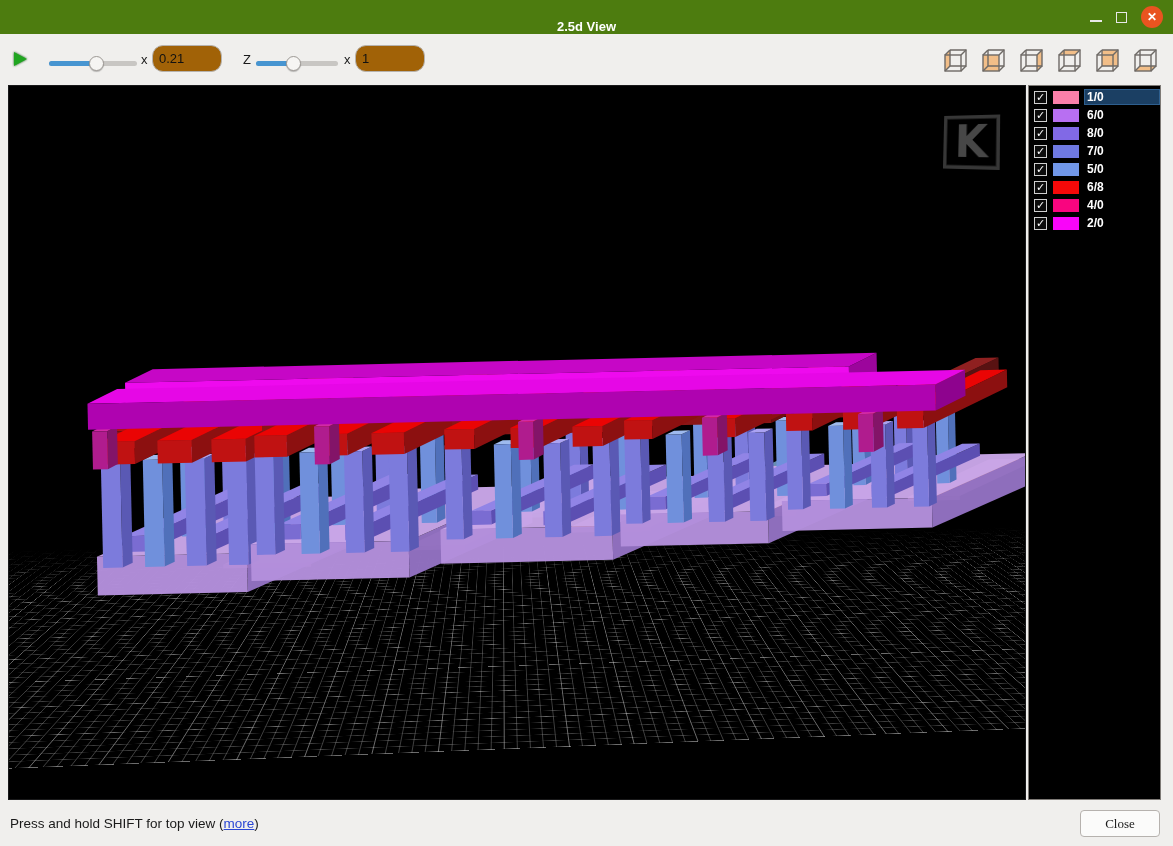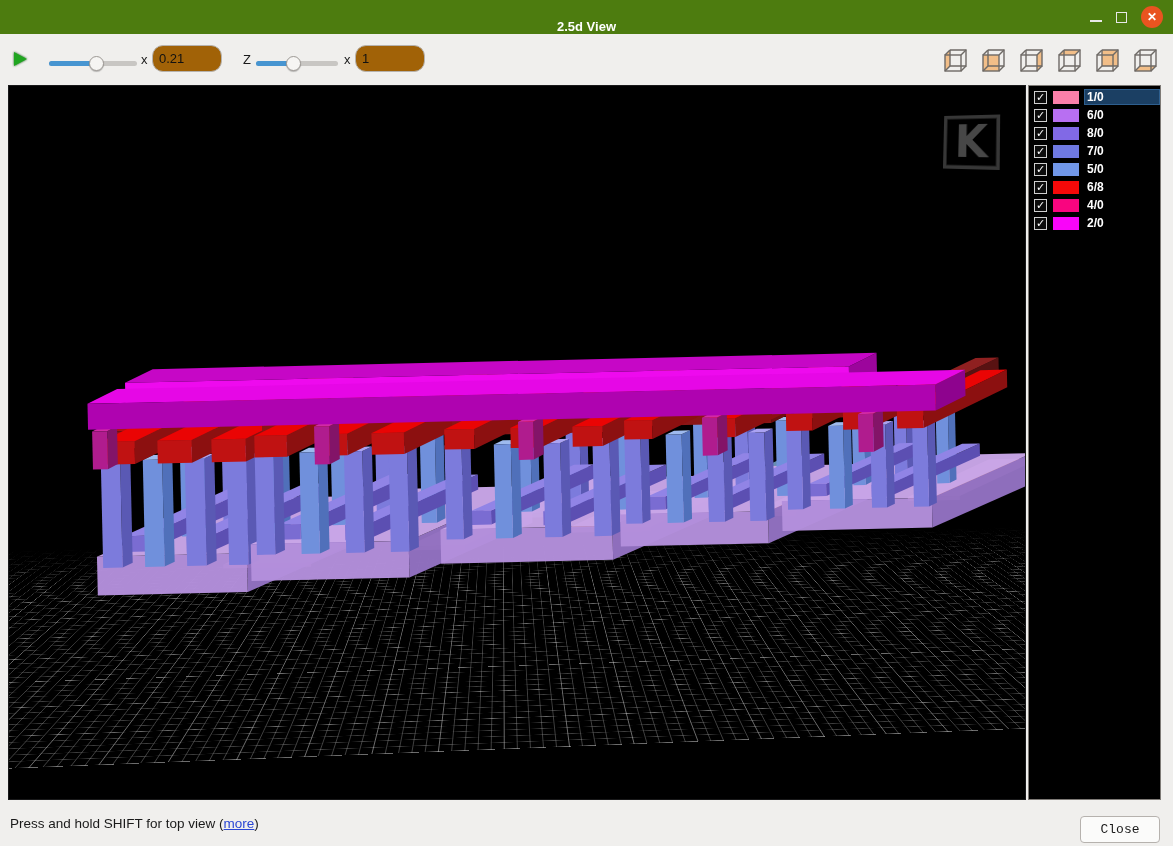--- a/index.html
+++ b/index.html
@@ -52,21 +52,21 @@
   .lcheck { width:13px; height:13px; border:1px solid #cfcfcf; background:#0c0c0c; color:#fff; font-size:11px; line-height:11px; text-align:center; flex:0 0 auto; }
   .lswatch { width:26px; height:13px; margin-left:6px; flex:0 0 auto; }
   .llabelwrap { flex:1; margin-left:5px; height:16px; display:flex; align-items:center; padding-left:3px; }
   .llabelwrap.selected { background:#1B3F63; box-shadow:inset 0 0 0 1px #2e5f8f; }
   .llabel { color:#fff; font-weight:bold; font-size:12px; }
 
   
   .statusbar { height:46px; position:relative; background:#f0efed; }
   .status-text { position:absolute; left:10px; top:16px; font-size:13.5px; color:#1a1a1a; }
   .status-text a { color:#2a47d4; text-decoration:underline; cursor:pointer; }
-  .close-btn { position:absolute; right:13px; top:10px; width:80px; height:27px; background:#fbfbfa; border:1px solid #b6b2ae; border-radius:4px; font-family:Liberation Mono, monospace; font-size:13px; color:#1a1a1a; cursor:pointer;margin-top:6px; }
+  .close-btn { position:absolute; right:13px; top:10px; width:80px; height:27px; background:#fbfbfa; border:1px solid #b6b2ae; border-radius:4px; font-family:Liberation Serif, serif; font-size:13px; color:#1a1a1a; cursor:pointer; }
 </style>
 </head>
 <body>
 
 <div class="titlebar">
   <span class="title">2.5d View</span>
   <div class="winctrl">
     <div class="btn-min"></div>
     <div class="btn-max"></div>
     <div class="btn-close">

